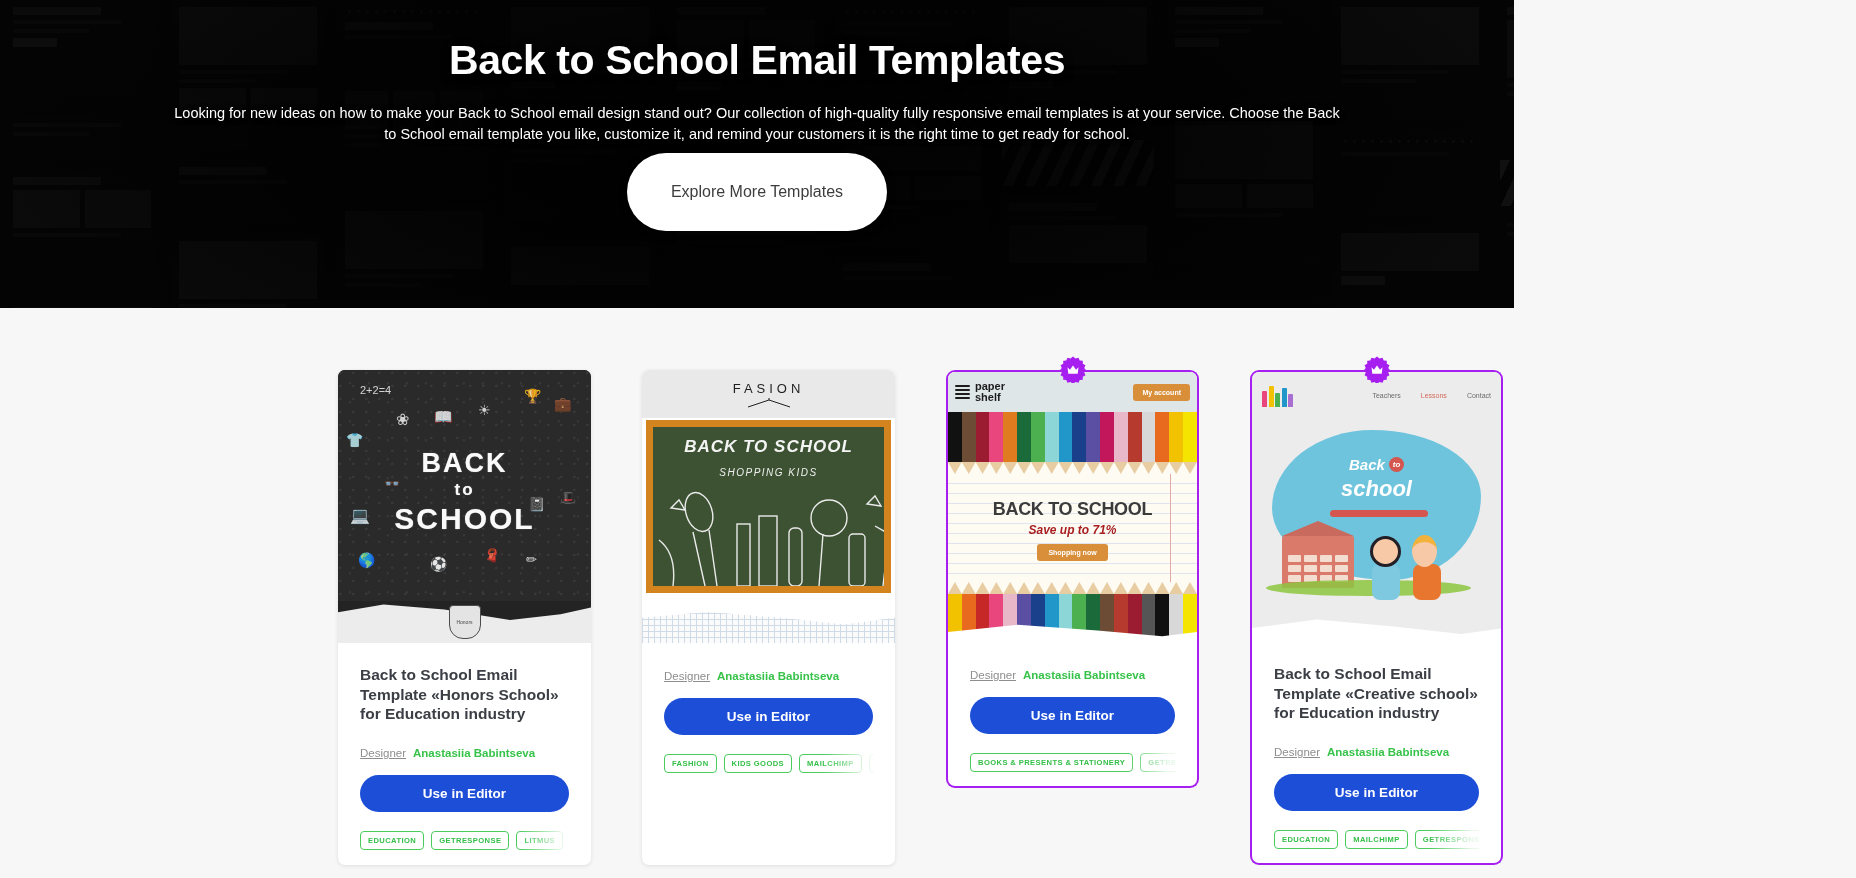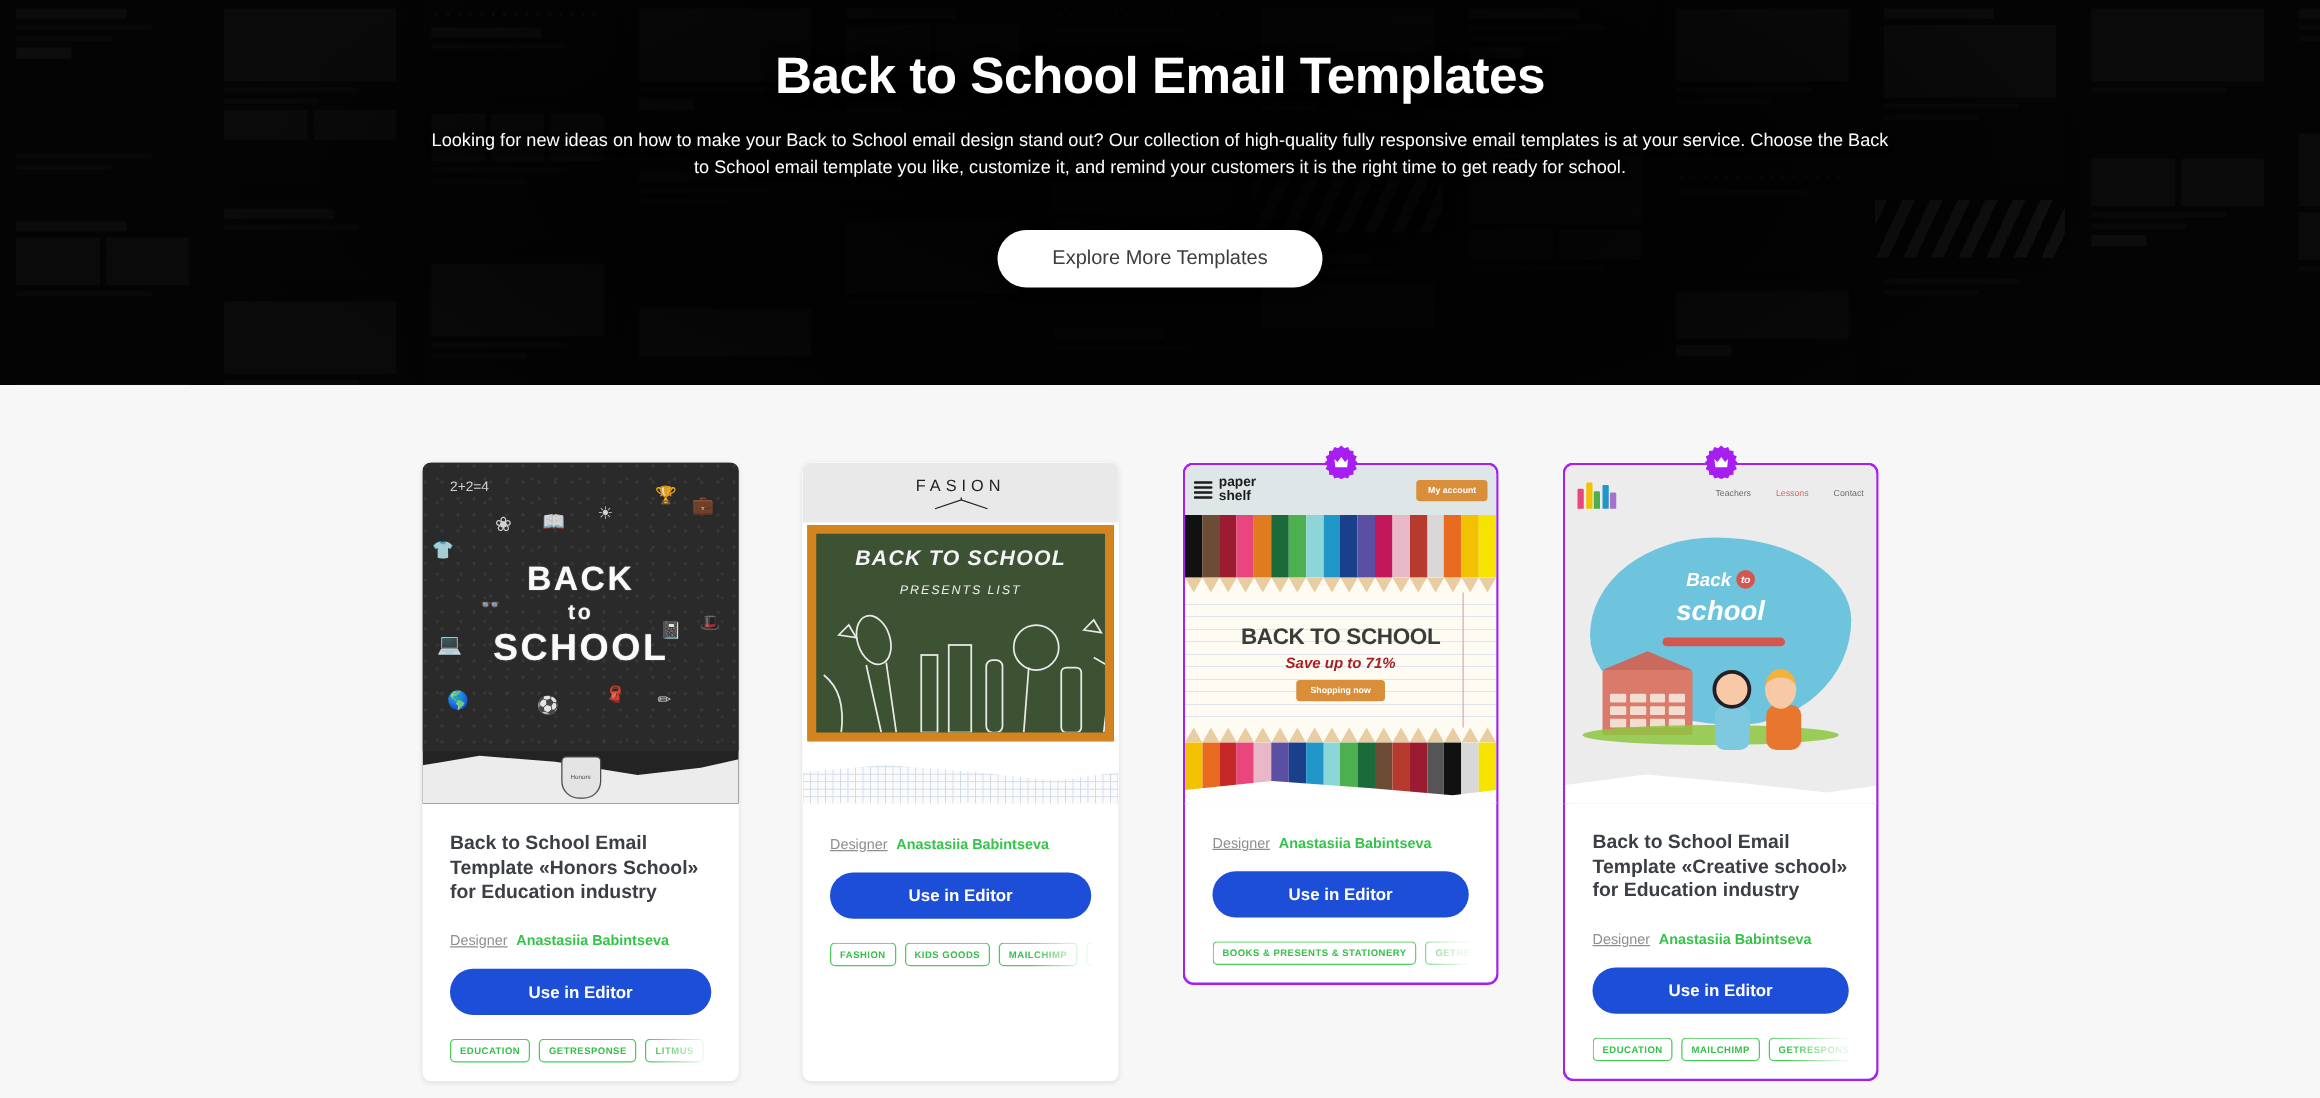--- a/index.html
+++ b/index.html
@@ -5,21 +5,21 @@
   * { box-sizing: border-box; margin: 0; padding: 0; }
   html, body {
     width: 1856px; height: 878px;
     font-family: "Liberation Sans", sans-serif;
     background: #f7f7f7; overflow: hidden;
   }
 
   
   .hero {
     position: relative;
-    width: 1856px; height: 308px;
+    width: 1514px; height: 308px;
     background: #0a0a0a;
     overflow: hidden;
     text-decoration: underline;
   }
   .hero-bg { position: absolute; inset: 0; display: flex; gap: 14px; padding-left: 6px; }
   .bg-col {
     width: 152px; flex: 0 0 152px;
     display: flex; flex-direction: column; gap: 10px;
     filter: brightness(0.30) grayscale(1);
   }
@@ -60,24 +60,24 @@
     color: #fff; font-size: 41px; font-weight: 700;
     letter-spacing: -0.4px; line-height: 1.12;
     text-shadow: 0 2px 10px rgba(0,0,0,0.75);
   }
   .hero-sub {
     color: #fff; font-size: 14.5px; line-height: 1.45;
     margin: 19px auto 0; max-width: 1175px;
     text-shadow: 0 1px 6px rgba(0,0,0,0.85);
   }
   .hero-btn {
-    display: inline-block; margin-top: 39px;
+    display: inline-block; margin-top: 8px;
     background: #fff; color: #3d3d3d;
     font-size: 16px; border: none; border-radius: 40px;
-    padding: 14px 44px; cursor: pointer;
+    padding: 30px 44px; cursor: pointer;
     box-shadow: 0 2px 10px rgba(0,0,0,0.25);
   }
 
   
   .cards-area { width: 1856px; background: #f7f7f7; }
   .cards-row {
     width: 1180px; margin: 0 auto;
     display: flex; gap: 51px; padding-top: 62px;
   }
   .card {
@@ -566,21 +566,21 @@
         <div class="thumb">
           <div class="tb2">
             <div class="tb2-head">
               <span class="tb2-logo">FASION</span>
               <svg class="tb2-hanger" viewBox="0 0 46 11">
                 <path d="M23 1 L23 3 M2 10 L23 3 L44 10" stroke="#1f1f1f" stroke-width="1" fill="none"></path>
               </svg>
             </div>
             <div class="tb2-board">
               <div class="tb2-b1">BACK TO SCHOOL</div>
-              <div class="tb2-b2">PRESENTS LIST</div>
+              <div class="tb2-b2">SHOPPING KIDS</div>
               <svg class="tb2-tools" viewBox="0 0 240 96">
                 <g stroke="#eaeaea" stroke-width="1.4" fill="none">
                   <ellipse cx="46" cy="22" rx="13" ry="20" transform="rotate(-18 46 22)"></ellipse>
                   <path d="M40 42 L52 96 M56 40 L64 96"></path>
                   <rect x="84" y="34" width="13" height="62"></rect>
                   <rect x="106" y="26" width="18" height="70"></rect>
                   <rect x="136" y="38" width="13" height="58" rx="5"></rect>
                   <circle cx="176" cy="28" r="18"></circle>
                   <path d="M170 44 L166 96"></path>
                   <rect x="196" y="44" width="16" height="52" rx="4"></rect>

